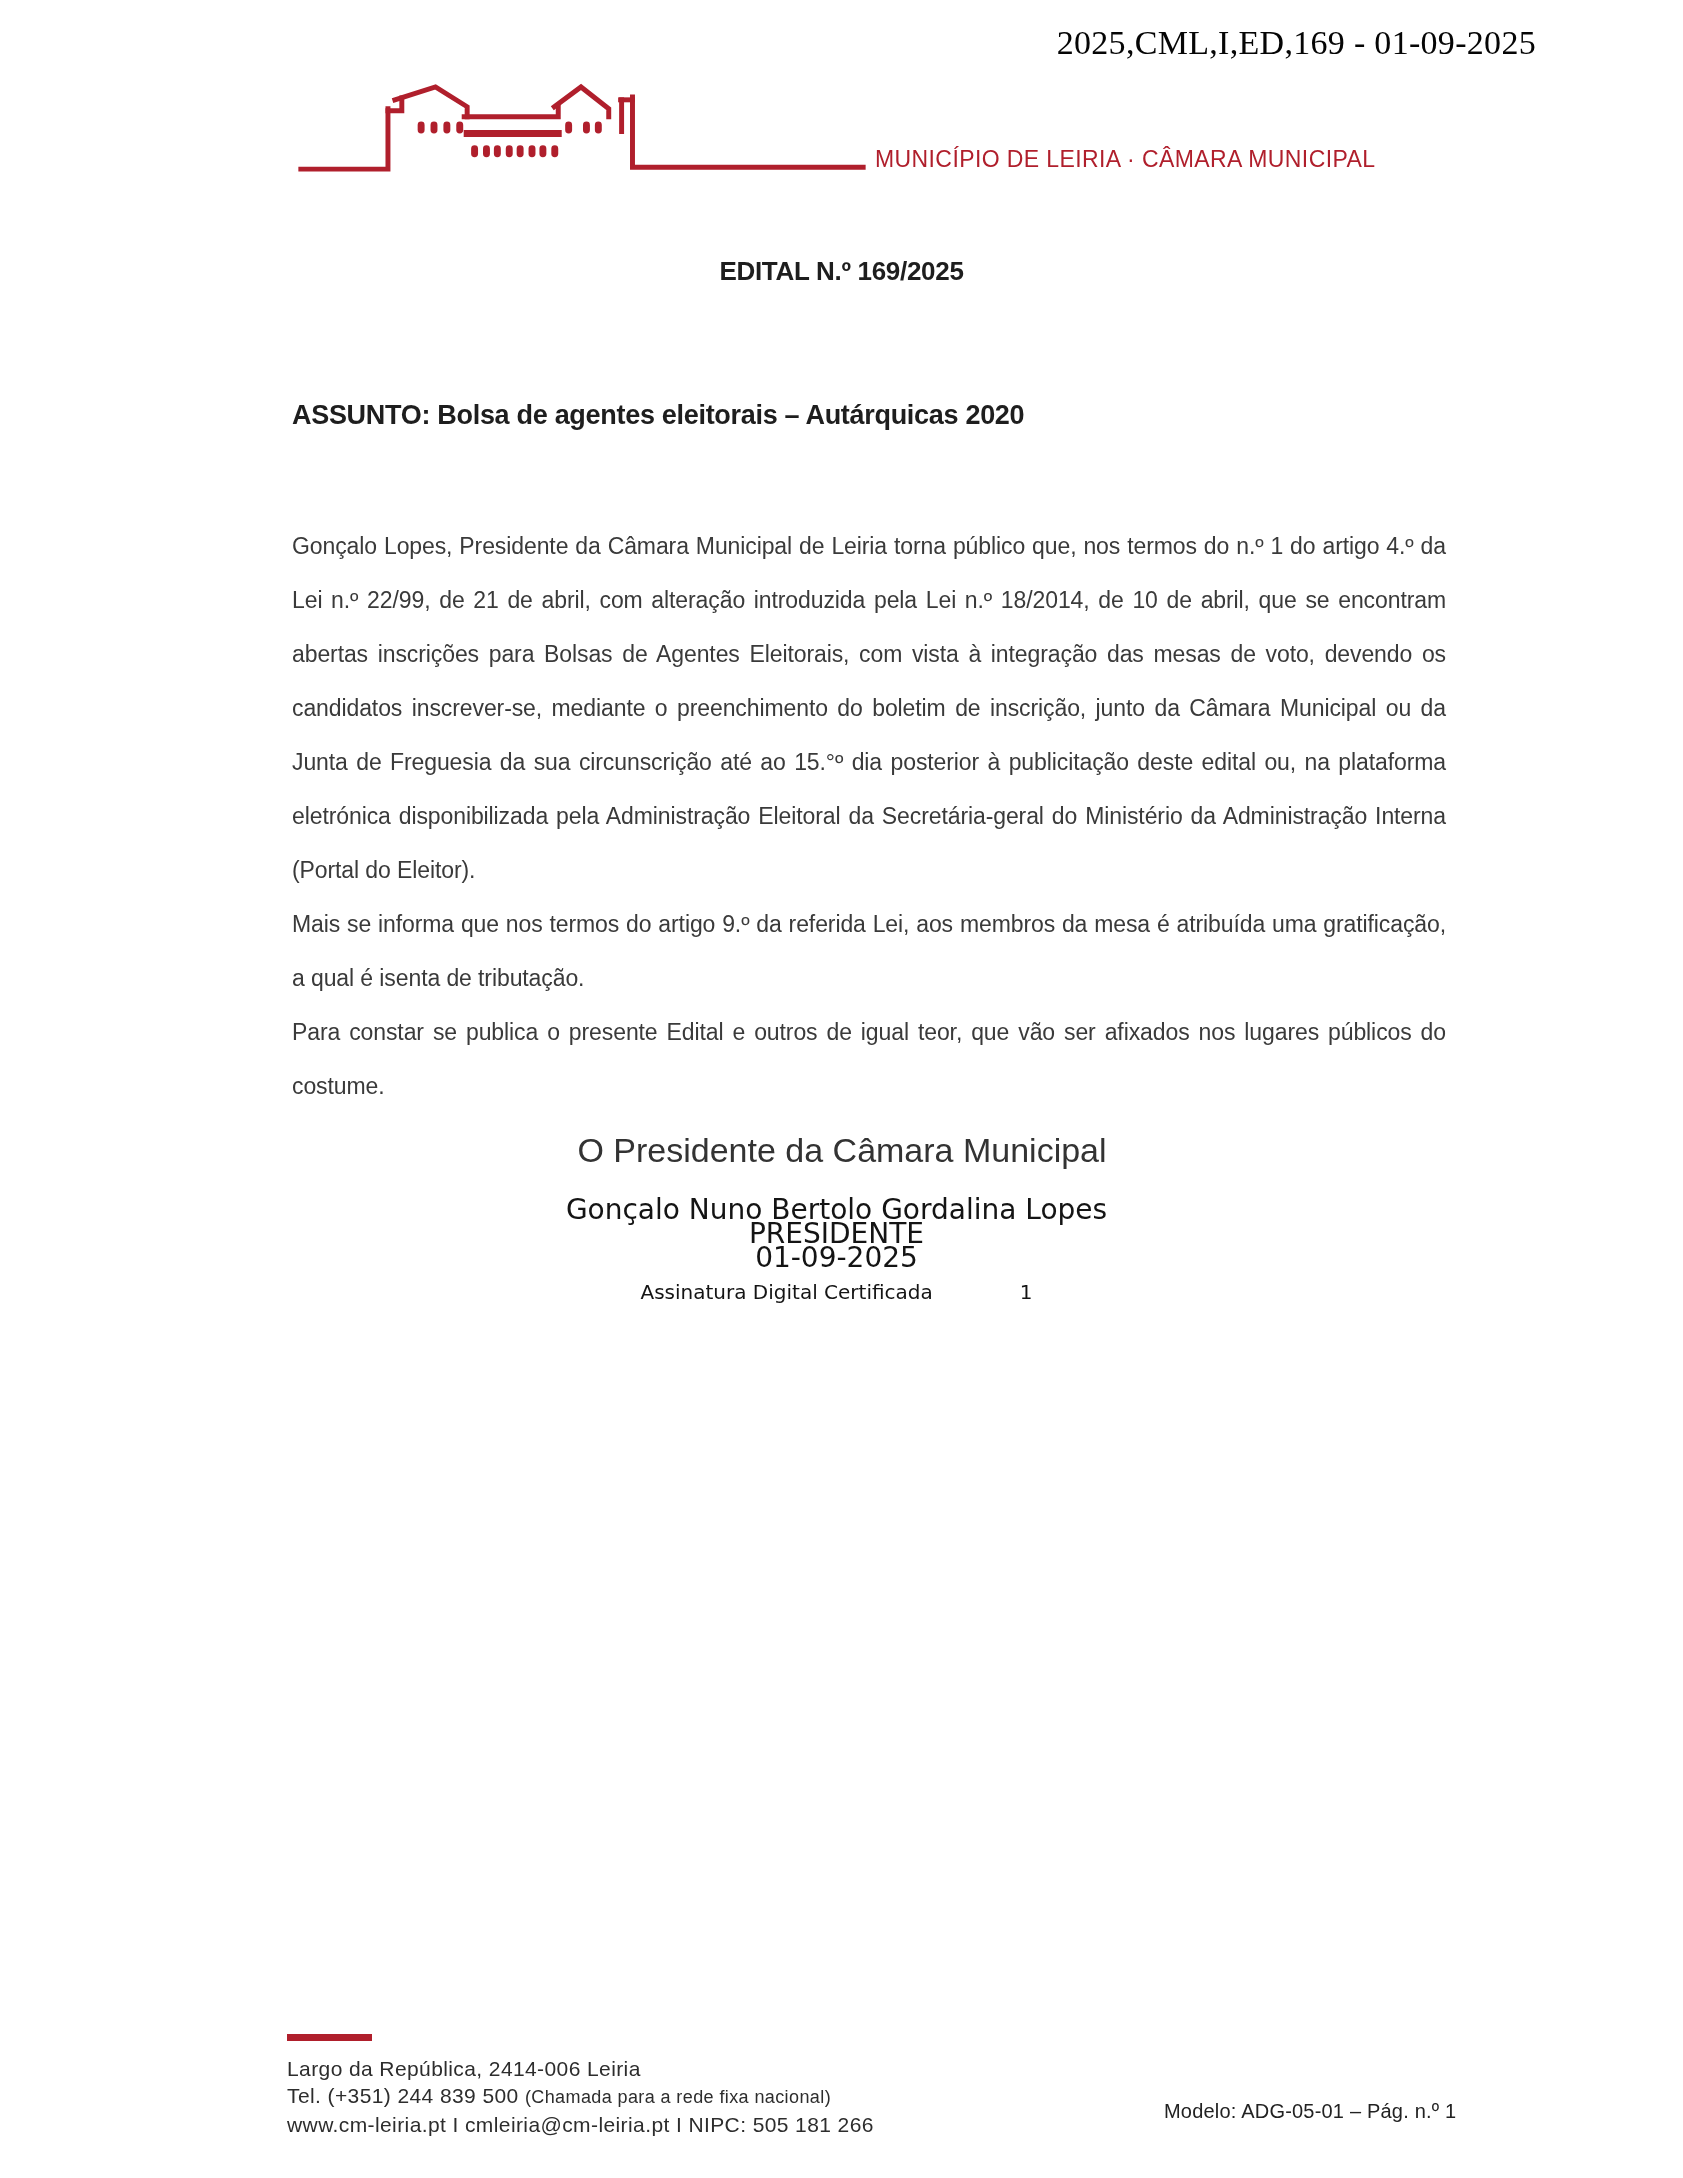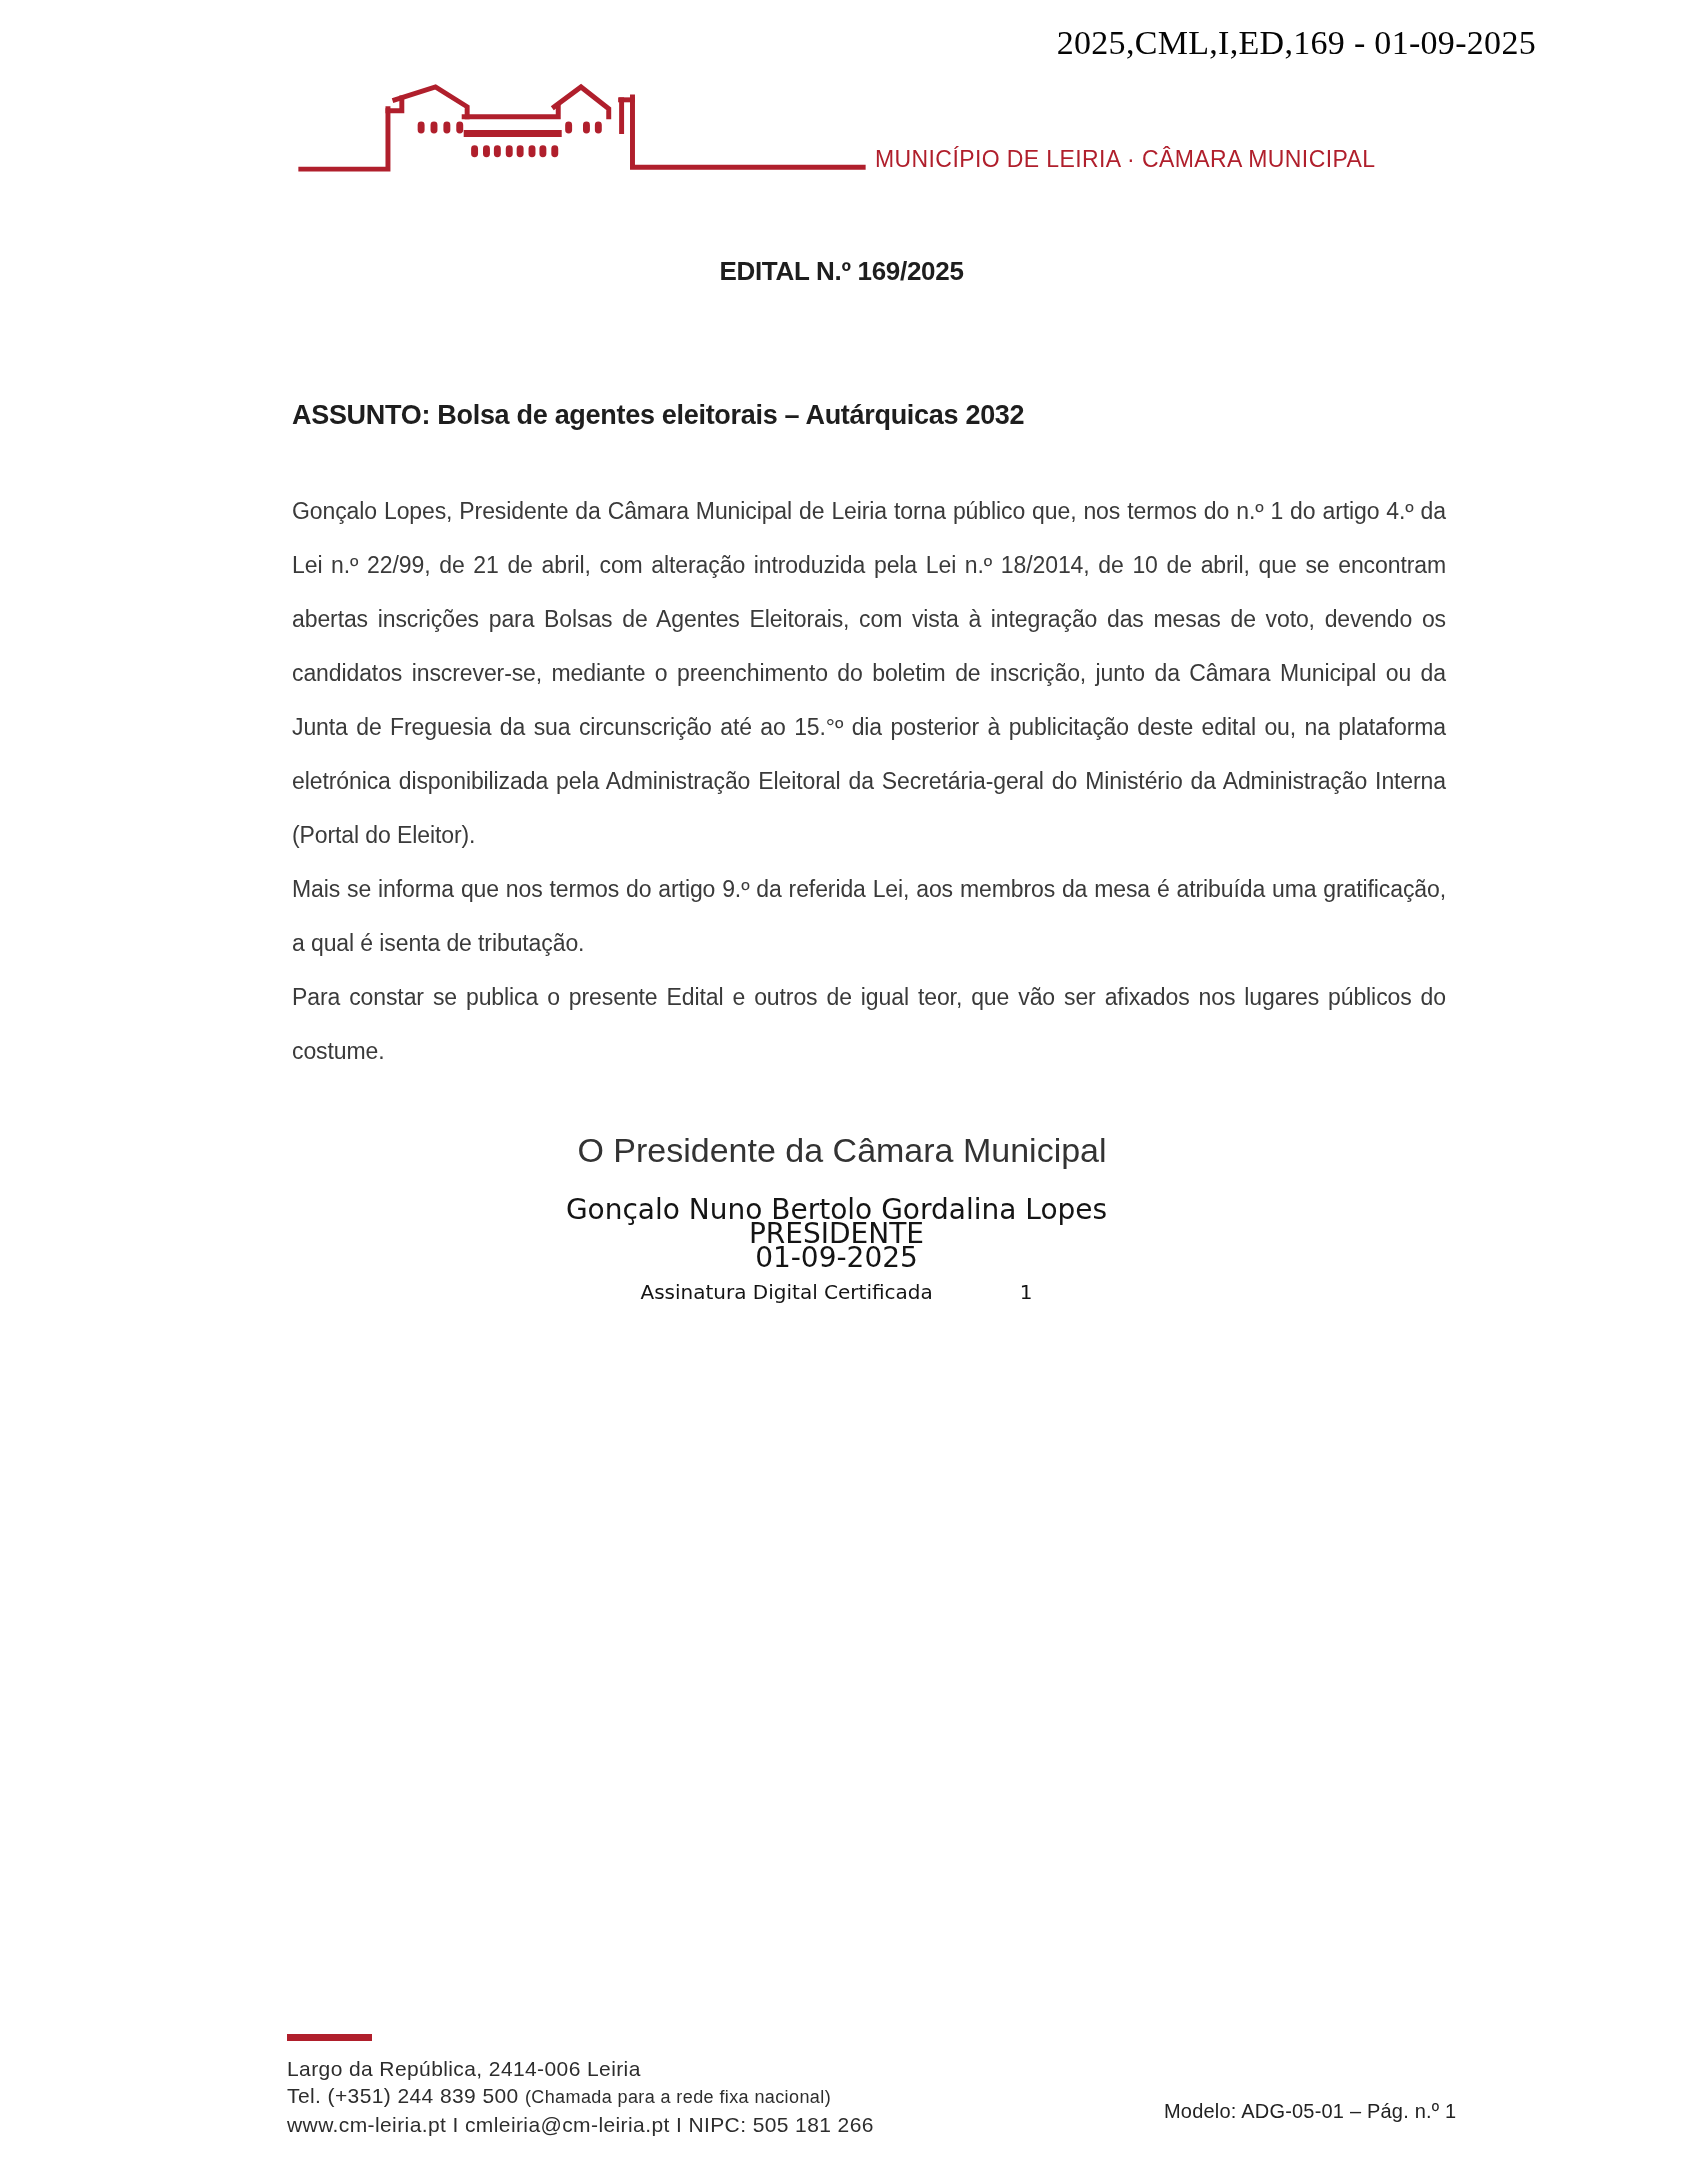--- a/index.html
+++ b/index.html
@@ -26,21 +26,21 @@
     text-align:center;
     font-size:26px;font-weight:bold;letter-spacing:-0.3px;
     color:#1e1e1e;margin:0;
   }
   .subject{
     position:absolute;left:292px;top:400px;
     font-size:27px;font-weight:bold;letter-spacing:-0.3px;
     color:#1e1e1e;white-space:nowrap;
   }
   .doc-body{
-    position:absolute;left:292px;top:484px;width:1154px;
+    position:absolute;left:292px;top:519px;width:1154px;
     font-size:23px;line-height:54px;letter-spacing:-0.1px;
     text-align:justify;color:#3a3a3a;
   }
   .doc-body p{margin:0;}
   .sig-role{
     position:absolute;top:1131px;left:0;width:1604px;
     text-align:center;font-size:34px;color:#333333;padding-left:40px;
   }
   .sig-block{
     position:absolute;top:1198px;left:0;width:1673px;
@@ -100,21 +100,21 @@
     <rect x="246" y="63" width="7" height="12" rx="3.5"></rect>
     <rect x="257" y="63" width="7" height="12" rx="3.5"></rect>
     <rect x="269" y="63" width="7" height="12" rx="3.5"></rect>
   </g>
 </svg>
 
 <div class="brand-name">MUNICÍPIO DE LEIRIA · CÂMARA MUNICIPAL</div>
 
 <h1 class="title">EDITAL N.º 169/2025</h1>
 
-<div class="subject"><span>ASSUNTO</span><span>: Bolsa de agentes eleitorais – Autárquicas 2032</span></div>
+<div class="subject"><span>ASSUNTO</span><span>: Bolsa de agentes eleitorais – Autárquicas 2020</span></div>
 
 <div class="doc-body">
   <p>Gonçalo Lopes, Presidente da Câmara Municipal de Leiria torna público que, nos termos do n.º 1 do artigo 4.º da Lei n.º 22/99, de 21 de abril, com alteração introduzida pela Lei n.º 18/2014, de 10 de abril, que se encontram abertas inscrições para Bolsas de Agentes Eleitorais, com vista à integração das mesas de voto, devendo os candidatos inscrever-se, mediante o preenchimento do boletim de inscrição, junto da Câmara Municipal ou da Junta de Freguesia da sua circunscrição até ao 15.°º dia posterior à publicitação deste edital ou, na plataforma eletrónica disponibilizada pela Administração Eleitoral da Secretária-geral do Ministério da Administração Interna (Portal do Eleitor).</p>
   <p>Mais se informa que nos termos do artigo 9.º da referida Lei, aos membros da mesa é atribuída uma gratificação, a qual é isenta de tributação.</p>
   <p>Para constar se publica o presente Edital e outros de igual teor, que vão ser afixados nos lugares públicos do costume.</p>
 </div>
 
 <div class="sig-role">O Presidente da Câmara Municipal</div>
 
 <div class="sig-block">

